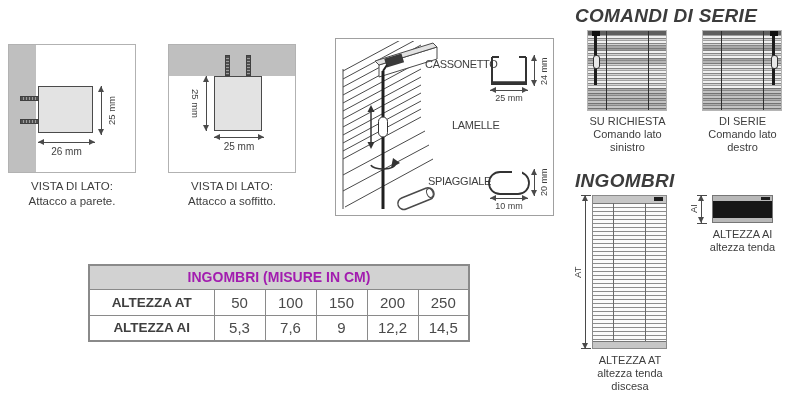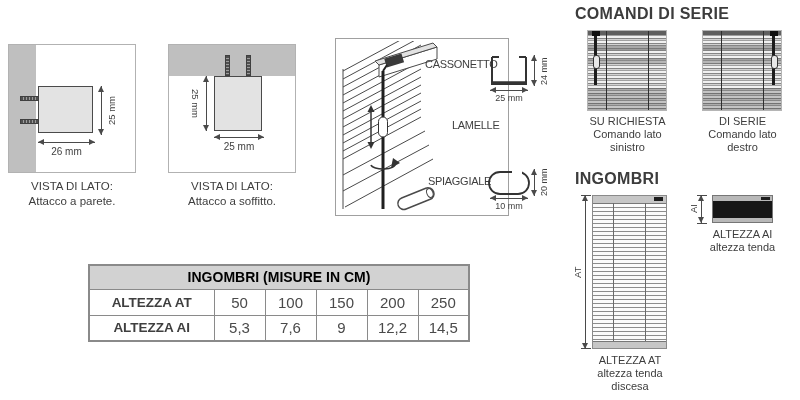--- a/index.html
+++ b/index.html
@@ -28,26 +28,26 @@
 
   .dim-label{position:absolute;font-size:10px;color:#3f3f3f;text-align:center;white-space:nowrap;}
   .vtext,.vtext-cw{position:absolute;font-size:9.5px;color:#3f3f3f;display:flex;align-items:center;justify-content:center;white-space:nowrap;}
   .vtext{writing-mode:vertical-rl;transform:rotate(180deg);}
   .vtext-cw{writing-mode:vertical-rl;}
 
   .caption{position:absolute;text-align:center;font-size:11.5px;line-height:15px;color:#3d3d3d;}
   .caption-sm{position:absolute;text-align:center;font-size:11px;line-height:13px;color:#3d3d3d;}
 
   
-  #comp-box{position:absolute;left:335px;top:38px;width:174px;height:178px;border:1px solid #a0a0a0;background:#fff;}
+  #comp-box{position:absolute;left:335px;top:38px;width:219px;height:178px;border:1px solid #a0a0a0;background:#fff;}
   .comp-label{position:absolute;font-size:11px;letter-spacing:-0.3px;color:#3f3f3f;white-space:nowrap;}
   .icon-block{position:absolute;}
 
   
-  .sec-title{position:absolute;font-size:16px;font-weight:bold;color:#3c3c3c;letter-spacing:0.3px;white-space:nowrap;}
+  .sec-title{position:absolute;font-size:19px;font-weight:bold;font-style:italic;color:#3c3c3c;letter-spacing:0.3px;white-space:nowrap;}
 
   
   .blind-sm{position:absolute;width:78px;height:79px;outline:1px solid #b5b5b5;
     background:
       linear-gradient(to bottom,#5f5f5f 0 4px,rgba(0,0,0,0) 4px),
       linear-gradient(to bottom,rgba(0,0,0,0) 0 14px,rgba(110,110,110,.55) 14px 20px,rgba(0,0,0,0) 20px 27px,rgba(110,110,110,.45) 27px 33px,rgba(0,0,0,0) 33px 57px,rgba(60,60,60,.25) 57px 100%),
       repeating-linear-gradient(to bottom,#f1f1f1 0 2px,#858585 2px 3px,#d2d2d2 3px 4px,#a0a0a0 4px 5px);}
   .cord{position:absolute;top:0;bottom:0;width:1px;background:#2e2e2e;}
   .wand{position:absolute;top:2px;width:3px;height:52px;background:#1c1c1c;}
   .wand::before{content:"";position:absolute;top:-2px;left:-2px;width:8px;height:5px;background:#101010;}
@@ -61,21 +61,21 @@
   .cord-thin{position:absolute;top:7px;bottom:6px;width:1px;background:#6a6a6a;}
   .rail-chip{position:absolute;width:9px;height:4px;background:#1d1d1d;z-index:2;}
 
   #blind-packed{position:absolute;left:712px;top:195px;width:61px;height:28px;border:1px solid #767676;background:#161616;}
   #blind-packed::before{content:"";position:absolute;top:0;left:0;right:0;height:5px;background:#b8b8b8;}
   #blind-packed::after{content:"";position:absolute;bottom:0;left:0;right:0;height:4px;background:#b8b8b8;}
 
   
   #ingombri-table{position:absolute;left:88px;top:264px;border-collapse:collapse;table-layout:fixed;background:#fff;border:2px solid #8a8a8a;}
   #ingombri-table td{border:1.5px solid #8a8a8a;text-align:center;vertical-align:middle;}
-  #ingombri-table .th{height:24px;background:#d2d2d2;font-size:14px;font-weight:bold;color:#000000;}
+  #ingombri-table .th{height:24px;background:#d2d2d2;font-size:14px;font-weight:bold;color:#a21caf;}
   #ingombri-table .rowlabel{height:26px;font-size:13.5px;font-weight:bold;color:#3f3f3f;}
   #ingombri-table .val{height:26px;font-size:15px;color:#4a4a4a;}
 </style>
 </head>
 <body>
 
 <div id="canvas">
 
   <figure class="frame" style="left:8px;top:44px;width:128px;height:129px;">
     <div class="wall-band"></div>

